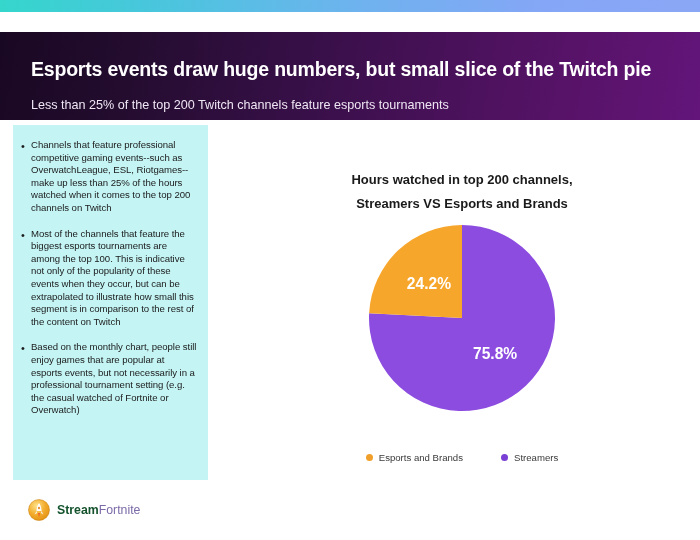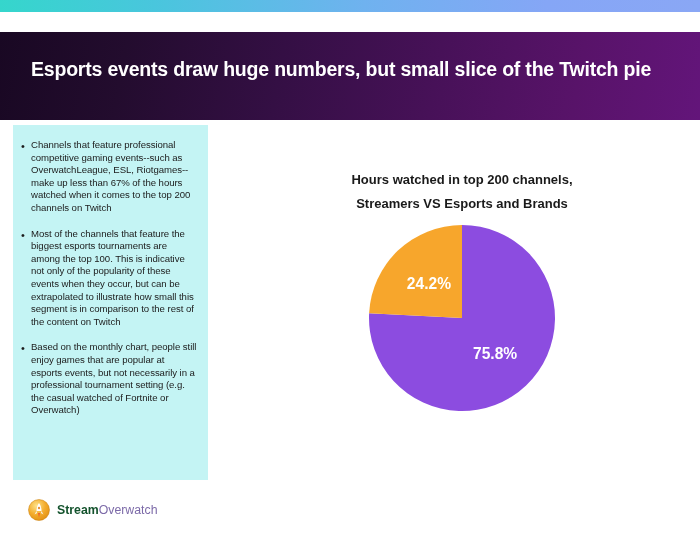--- a/index.html
+++ b/index.html
@@ -113,28 +113,29 @@
 </style>
 </head>
 <body>
 
 <div id="page">
 
   <div class="accent-bar"></div>
 
   <div class="header">
     <div class="header-title">Esports events draw huge numbers, but small slice of the Twitch pie</div>
+    <div class="header-sub">Less than 25% of the top 200 Twitch channels feature esports tournaments</div>
   </div>
 
   <div class="notes-panel">
     <div class="notes-list">
 
       <div class="note-item">
         <span class="note-bullet">•</span>
-        <span class="note-text">Channels that feature professional competitive gaming events--such as OverwatchLeague, ESL, Riotgames--make up less than 67% of the hours watched when it comes to the top 200 channels on Twitch</span>
+        <span class="note-text">Channels that feature professional competitive gaming events--such as OverwatchLeague, ESL, Riotgames--make up less than 25% of the hours watched when it comes to the top 200 channels on Twitch</span>
       </div>
 
       <div class="note-item">
         <span class="note-bullet">•</span>
         <span class="note-text">Most of the channels that feature the biggest esports tournaments are among the top 100. This is indicative not only of the popularity of these events when they occur, but can be extrapolated to illustrate how small this segment is in comparison to the rest of the content on Twitch</span>
       </div>
 
       <div class="note-item">
         <span class="note-bullet">•</span>
         <span class="note-text">Based on the monthly chart, people still enjoy games that are popular at esports events, but not necessarily in a professional tournament setting (e.g. the casual watched of Fortnite or Overwatch)</span>
@@ -154,20 +155,30 @@
       <svg class="pie-svg" width="200" height="196" viewBox="0 0 200 196">
         <g transform="translate(100,98)">
           <path id="slice-0" d="M0 0 L0.00 -93.00 A93 93 0 1 1 -92.88 -4.67 Z" fill="#8c4ce0"></path>
           <path id="slice-1" d="M0 0 L-92.88 -4.67 A93 93 0 0 1 -0.00 -93.00 Z" fill="#f7a62c"></path>
         </g>
         <text id="label-0" class="slice-label" x="133.08" y="138.78" text-anchor="middle">75.8%</text>
         <text id="label-1" class="slice-label" x="66.92" y="69.22" text-anchor="middle">24.2%</text>
       </svg>
     </div>
 
+    <div class="legend">
+      <div class="legend-item">
+        <span class="legend-dot" id="legend-dot-0" style="background: rgb(240, 160, 42);"></span>
+        <span class="legend-label">Esports and Brands</span>
+      </div>
+      <div class="legend-item">
+        <span class="legend-dot" id="legend-dot-1" style="background: rgb(122, 63, 212);"></span>
+        <span class="legend-label">Streamers</span>
+      </div>
+    </div>
 
   </div>
 
   <div class="footer-logo">
     <svg class="logo-mark" viewBox="0 0 44 44">
       <defs>
         <radialGradient id="lg" cx="38%" cy="30%" r="78%">
           <stop offset="0%" stop-color="#fde28a"></stop>
           <stop offset="55%" stop-color="#f3ab2b"></stop>
           <stop offset="100%" stop-color="#e08e12"></stop>
@@ -175,17 +186,17 @@
       </defs>
       <circle cx="22" cy="22" r="21" fill="url(#lg)"></circle>
       <circle cx="22" cy="22" r="21" fill="none" stroke="#c87f0d" stroke-width="1"></circle>
       <path d="M22 8 C26 13 27 19 27 24 L17 24 C17 19 18 13 22 8 Z" fill="#ffffff"></path>
       <path d="M17 24 L13 31 L18 28 Z" fill="#f4f4f4"></path>
       <path d="M27 24 L31 31 L26 28 Z" fill="#f4f4f4"></path>
       <path d="M20 28 L22 37 L24 28 Z" fill="#ef5b2a"></path>
       <circle cx="22" cy="18" r="2.4" fill="#e9923a"></circle>
     </svg>
     <span class="logo-text">
-      <span class="bold">Stream</span><span class="light">Overwatch</span>
+      <span class="bold">Stream</span><span class="light">Fortnite</span>
     </span>
   </div>
 
 </div>
 
 </body></html>

